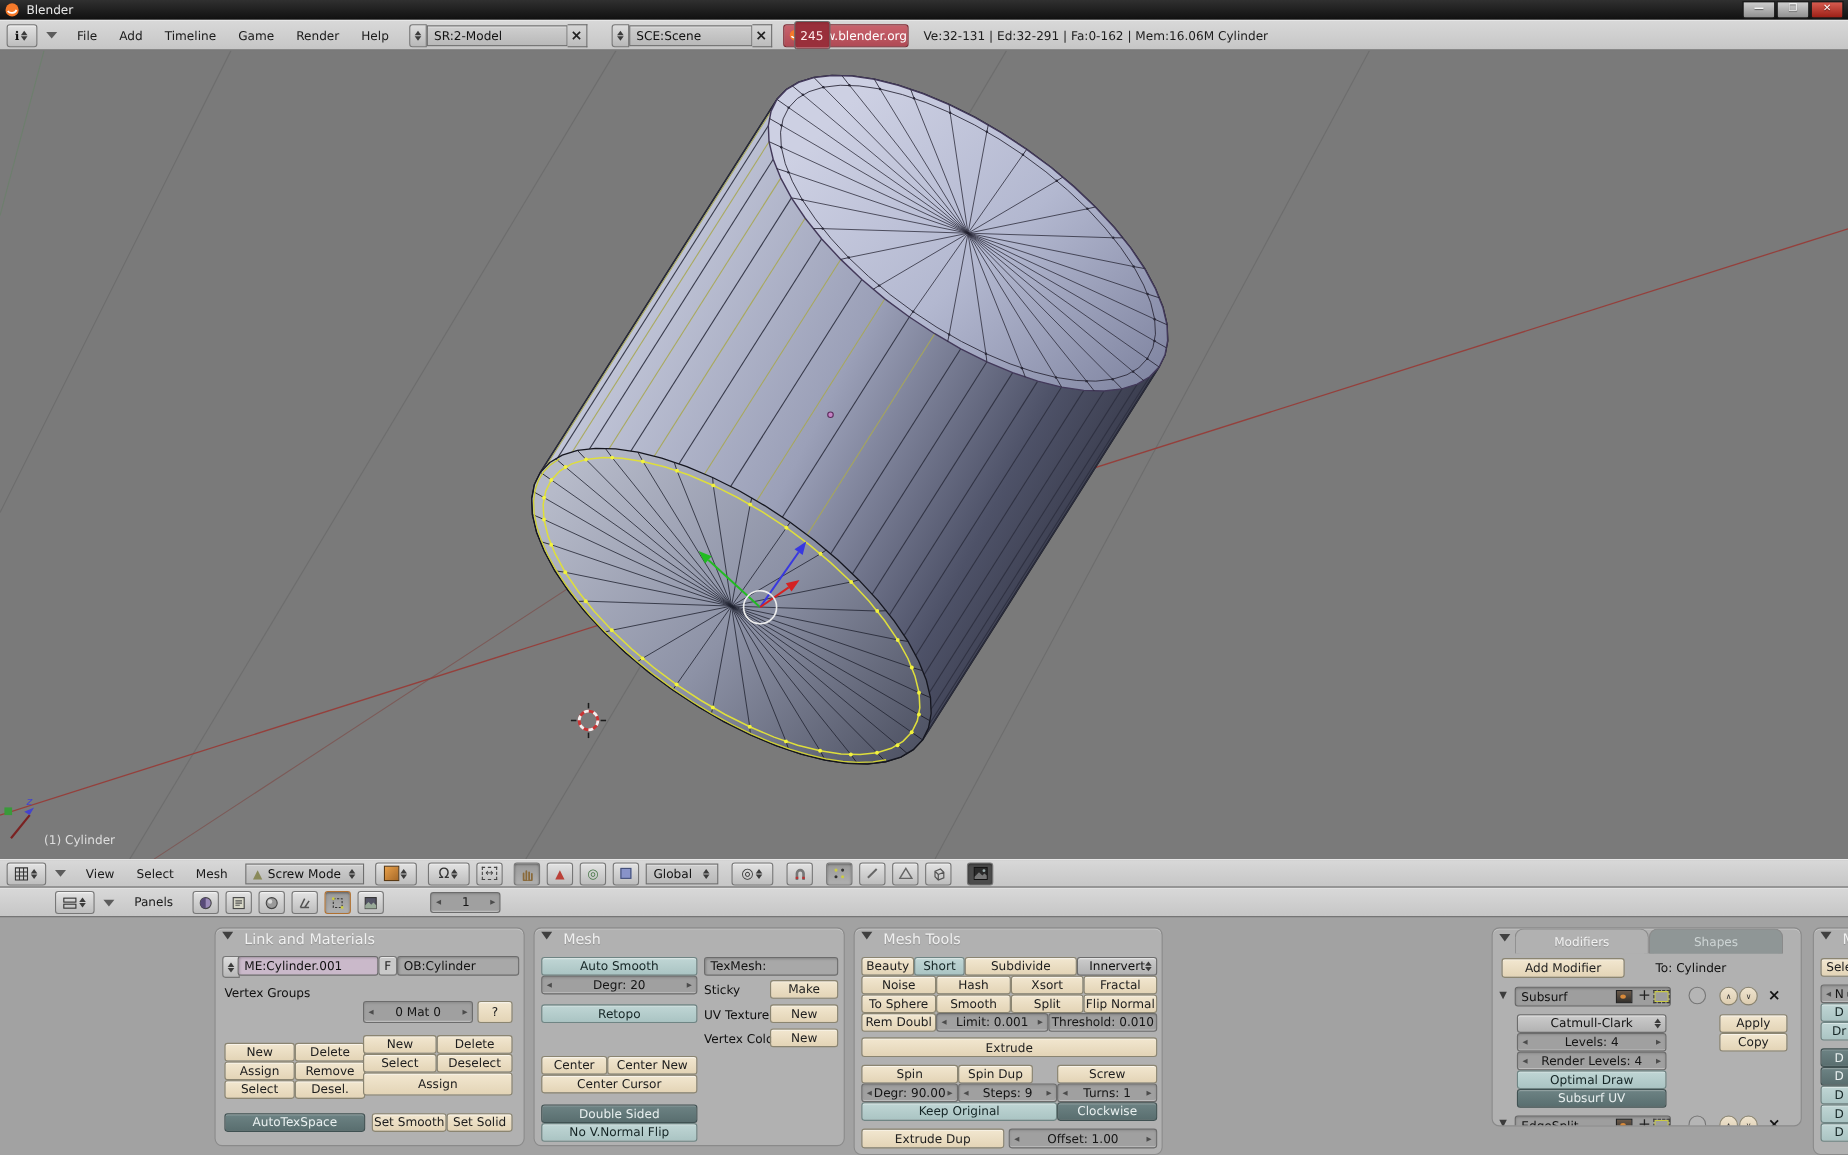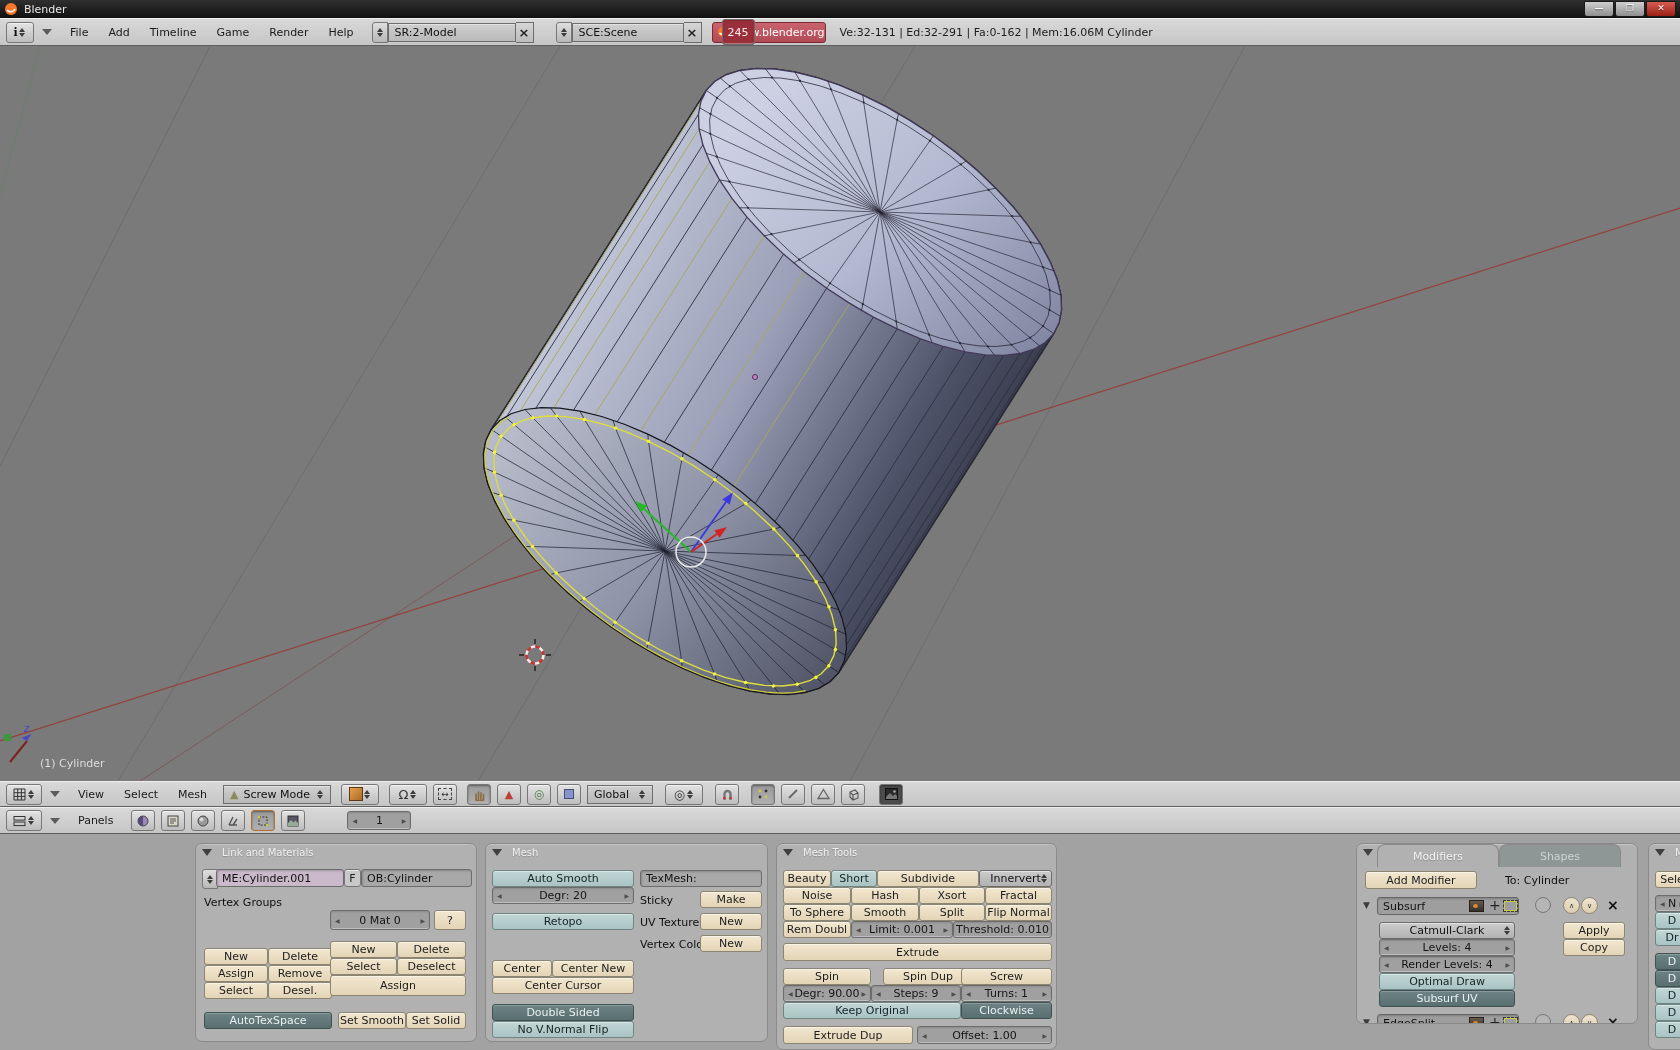--- a/index.html
+++ b/index.html
@@ -16,21 +16,21 @@
       background:linear-gradient(#cfcfcf,#8f8f8f);color:#fff;text-align:center;
       font-size:9px;line-height:12px;font-weight:bold;}
   .wb.close{background:linear-gradient(#e0памят, #a00) ;}
   .wb.close{background:linear-gradient(#d75c50,#9c1f16);}
   .wb .glyph{color:#fff;text-shadow:0 1px 1px #0008;}
   
   .hbar{background:linear-gradient(#d8d8d8,#c6c6c6);border-top:1px solid #efefef;
         border-bottom:1px solid #5f5f5f;display:flex;align-items:center;box-sizing:border-box;}
   .menubar{left:0;top:18px;width:1680px;height:28px;}
   .vph{left:0;top:781px;width:1680px;height:26px;}
-  .bh{left:0;top:807px;width:1680px;height:27px;}
+  .bh{left:0;top:807px;width:1680px;height:27px;padding-left:44px;}
   .mtxt{margin:0 10px;color:#1a1a1a;}
   .iconbtn{height:19px;min-width:22px;border:1px solid #777;border-radius:3px;
      background:linear-gradient(#e3e3e3,#bdbdbd);display:flex;align-items:center;
      justify-content:center;margin-left:6px;box-shadow:inset 0 1px 0 #fff8;}
   .iconbtn.pressed{background:linear-gradient(#9a9a9a,#b0b0b0);box-shadow:inset 0 1px 2px #0006;}
   .tri-d{width:0;height:0;border-left:5px solid transparent;border-right:5px solid transparent;
      border-top:6px solid #5c5c5c;margin:0 8px;}
   .st{display:inline-block;width:9px;}
   .st i{display:block;margin:1px auto;width:0;height:0;border-left:3px solid transparent;border-right:3px solid transparent;}
   .st i.u{border-bottom:4px solid #3c3c3c;} .st i.d{border-top:4px solid #3c3c3c;}
@@ -45,22 +45,22 @@
      background:linear-gradient(#c9636d,#b04a55);display:flex;align-items:center;color:#fff;padding:0 0 0 4px;overflow:hidden;}
   .badge .num{background:#992f3b;height:100%;display:flex;align-items:center;padding:0 5px;margin-left:5px;color:#ffe9e9;}
   .stats{margin-left:14px;color:#1c1c1c;}
   
   .vp{left:0;top:46px;width:1680px;height:735px;background:#7a7a7a;overflow:hidden;}
   .objinfo{position:absolute;left:40px;top:711px;color:#dedede;font-size:11px;}
   
   .bwin{left:0;top:834px;width:1680px;height:216px;background:#a2a2a2;overflow:hidden;}
   .panel{position:absolute;background:#b1b1b1;border:1px solid #8a8a8a;border-radius:7px;
      box-sizing:border-box;overflow:hidden;box-shadow:inset 0 1px 0 #ffffff44;}
-  .ph{position:absolute;left:6px;top:3px;display:flex;align-items:center;color:#f1f1f1;
-      text-shadow:0 1px 1px #0003;font-size:10px;}
+  .ph{position:absolute;left:6px;top:3px;display:flex;align-items:flex-start;color:#f1f1f1;
+      text-shadow:0 1px 1px #0003;font-size:13px;}
   .ph .tri{width:0;height:0;border-left:5px solid transparent;border-right:5px solid transparent;
       border-top:7px solid #404040;margin-right:10px;}
   .btn,.btnb,.btnd,.num,.fld,.menuf,.lbl{position:absolute;height:17px;box-sizing:border-box;
       display:flex;align-items:center;justify-content:center;font-size:11px;line-height:15px;}
   .btn{background:linear-gradient(#f2e7d0,#e3d4b6);border:1px solid #8b8571;border-radius:3px;
       box-shadow:inset 0 1px 0 #fff8;color:#1d1d1d;}
   .btnb{background:linear-gradient(#c0d6d5,#aac4c3);border:1px solid #6f8584;border-radius:3px;
       box-shadow:inset 0 1px 0 #fff6;color:#152525;}
   .btnd{background:linear-gradient(#6d8384,#596e6f);border:1px solid #405152;border-radius:3px;
       box-shadow:inset 0 1px 0 #ffffff33;color:#e9f0f0;}
@@ -775,21 +775,21 @@
         </div>
       <div class="num" style="left:176px;top:77px;width:99px">
           <span>Threshold: 0.010</span>
         </div>
       <div class="btn" style="left:6px;top:99px;width:269px;height:18px">
           <span>Extrude</span>
         </div>
       <div class="btn" style="left:6px;top:124px;width:88px">
           <span>Spin</span>
         </div>
-      <div class="btn" style="left:106px;top:124px;width:90px">
+      <div class="btn" style="left:94px;top:124px;width:68px">
           <span>Spin Dup</span>
         </div>
       <div class="btn" style="left:184px;top:124px;width:91px">
           <span>Screw</span>
         </div>
       <div class="num ar" style="left:6px;top:141px;width:88px">
           <span>Degr: 90.00</span>
         </div>
       <div class="num ar" style="left:94px;top:141px;width:90px">
           <span>Steps: 9</span>

